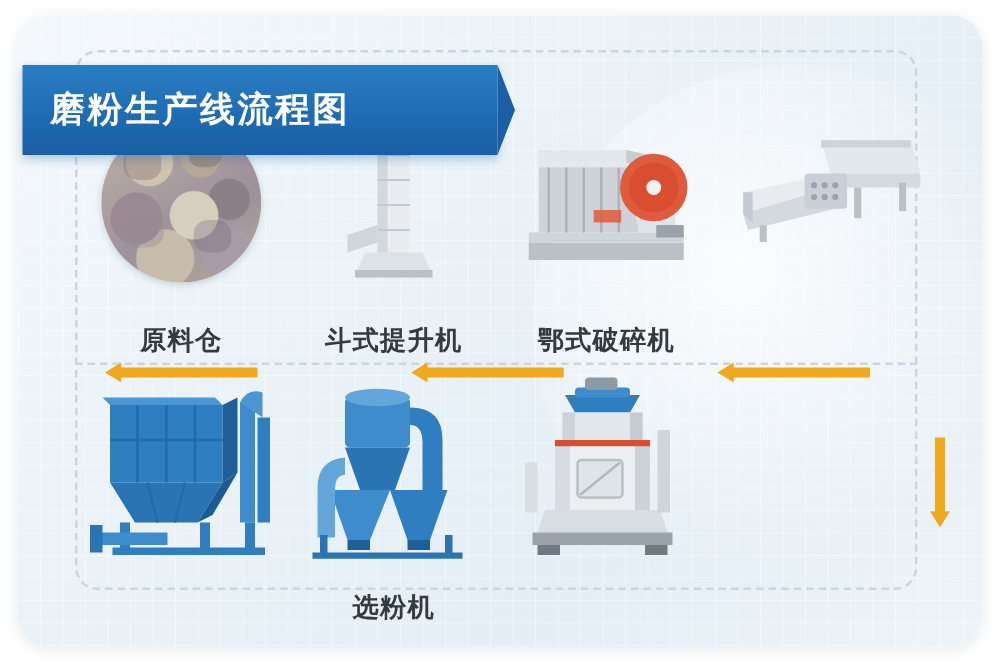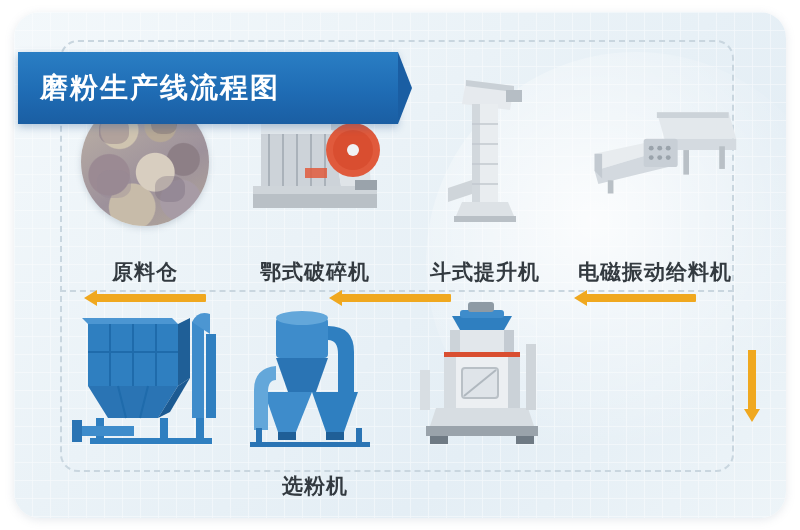--- a/index.html
+++ b/index.html
@@ -272,53 +272,20 @@
           <div class="spk" style="left:70px;top:14px;width:26px;height:22px;background:rgba(90,75,95,0.28);"></div>
           <div class="spk" style="left:16px;top:72px;width:34px;height:28px;background:rgba(150,135,150,0.35);"></div>
           <div class="spk" style="left:74px;top:78px;width:30px;height:26px;background:rgba(110,95,115,0.30);"></div>
         </div>
       </div>
       <div class="caption">原料仓</div>
     </div>
 
     <div class="cell">
       <div class="art">
-        <svg class="machine-svg" width="160" height="150" viewBox="0 0 160 150">
-
-          <rect x="18" y="118" width="124" height="14" fill="#b9c0c6"></rect>
-          <rect x="18" y="110" width="124" height="8" fill="#cfd5da"></rect>
-
-          <polygon points="26,44 96,44 106,110 26,110" fill="#cdd3d9"></polygon>
-          <polygon points="26,44 96,44 98,58 26,58" fill="#e3e8ec"></polygon>
-
-          <g stroke="#aab2ba" stroke-width="2">
-            <line x1="34" y1="58" x2="34" y2="110"></line>
-            <line x1="48" y1="58" x2="48" y2="110"></line>
-            <line x1="62" y1="58" x2="62" y2="110"></line>
-            <line x1="76" y1="58" x2="76" y2="110"></line>
-            <line x1="90" y1="58" x2="90" y2="110"></line>
-          </g>
-
-          <polygon points="96,44 132,52 136,110 106,110" fill="#dfe4e8"></polygon>
-          <polygon points="96,44 132,52 132,60 96,54" fill="#c6ccd2"></polygon>
-
-          <circle cx="118" cy="74" r="27" fill="#e05a3c"></circle>
-          <circle cx="118" cy="74" r="20" fill="#d94e30"></circle>
-          <circle cx="118" cy="74" r="6" fill="#f0f2f4"></circle>
-
-          <rect x="120" y="104" width="22" height="10" fill="#9aa3ab"></rect>
-
-          <rect x="70" y="92" width="22" height="10" fill="#e05a3c" opacity="0.85"></rect>
-        </svg>
-      </div>
-      <div class="caption">鄂式破碎机</div>
-    </div>
-
-    <div class="cell">
-      <div class="art">
         <svg class="machine-svg" width="150" height="150" viewBox="0 0 150 150">
 
           <polygon points="56,4 104,10 100,34 52,28" fill="#e6eaee"></polygon>
           <polygon points="56,4 104,10 104,16 56,10" fill="#c9d0d6"></polygon>
           <rect x="96" y="14" width="16" height="12" fill="#b6bec5"></rect>
 
           <rect x="62" y="28" width="26" height="98" fill="#e9edf0"></rect>
           <rect x="62" y="28" width="8" height="98" fill="#d2d8dd"></rect>
           <g stroke="#c2c9cf" stroke-width="1.5">
             <line x1="62" y1="48" x2="88" y2="48"></line>
@@ -327,20 +294,53 @@
             <line x1="62" y1="108" x2="88" y2="108"></line>
           </g>
 
           <polygon points="52,126 98,126 104,140 46,140" fill="#dde2e6"></polygon>
           <rect x="44" y="140" width="62" height="6" fill="#b9c0c6"></rect>
 
           <polygon points="38,112 62,104 62,118 38,126" fill="#cfd5da"></polygon>
         </svg>
       </div>
       <div class="caption">斗式提升机</div>
+    </div>
+
+    <div class="cell">
+      <div class="art">
+        <svg class="machine-svg" width="160" height="150" viewBox="0 0 160 150">
+
+          <rect x="18" y="118" width="124" height="14" fill="#b9c0c6"></rect>
+          <rect x="18" y="110" width="124" height="8" fill="#cfd5da"></rect>
+
+          <polygon points="26,44 96,44 106,110 26,110" fill="#cdd3d9"></polygon>
+          <polygon points="26,44 96,44 98,58 26,58" fill="#e3e8ec"></polygon>
+
+          <g stroke="#aab2ba" stroke-width="2">
+            <line x1="34" y1="58" x2="34" y2="110"></line>
+            <line x1="48" y1="58" x2="48" y2="110"></line>
+            <line x1="62" y1="58" x2="62" y2="110"></line>
+            <line x1="76" y1="58" x2="76" y2="110"></line>
+            <line x1="90" y1="58" x2="90" y2="110"></line>
+          </g>
+
+          <polygon points="96,44 132,52 136,110 106,110" fill="#dfe4e8"></polygon>
+          <polygon points="96,44 132,52 132,60 96,54" fill="#c6ccd2"></polygon>
+
+          <circle cx="118" cy="74" r="27" fill="#e05a3c"></circle>
+          <circle cx="118" cy="74" r="20" fill="#d94e30"></circle>
+          <circle cx="118" cy="74" r="6" fill="#f0f2f4"></circle>
+
+          <rect x="120" y="104" width="22" height="10" fill="#9aa3ab"></rect>
+
+          <rect x="70" y="92" width="22" height="10" fill="#e05a3c" opacity="0.85"></rect>
+        </svg>
+      </div>
+      <div class="caption">鄂式破碎机</div>
     </div>
 
     <div class="cell">
       <div class="art">
         <svg class="machine-svg" width="180" height="150" viewBox="0 0 180 150">
 
           <polygon points="92,34 168,34 176,62 100,62" fill="#e3e8ec"></polygon>
           <polygon points="92,34 168,34 168,40 92,40" fill="#ccd3d9"></polygon>
           <polygon points="100,62 176,62 176,74 100,74" fill="#d4dae0"></polygon>
 
@@ -356,21 +356,20 @@
             <circle cx="86" cy="82" r="2.6"></circle>
             <circle cx="95" cy="82" r="2.6"></circle>
             <circle cx="104" cy="82" r="2.6"></circle>
           </g>
 
           <rect x="120" y="74" width="6" height="26" fill="#b9c0c6"></rect>
           <rect x="158" y="70" width="6" height="24" fill="#b9c0c6"></rect>
           <rect x="40" y="106" width="6" height="14" fill="#b9c0c6"></rect>
         </svg>
       </div>
-      <div class="caption">电磁振动给料机</div>
     </div>
   </div>
 
   <div class="row" id="row-bottom">
 
 
     <div class="cell">
       <div class="art">
         <svg class="machine-svg" width="170" height="150" viewBox="0 0 170 150">
 

